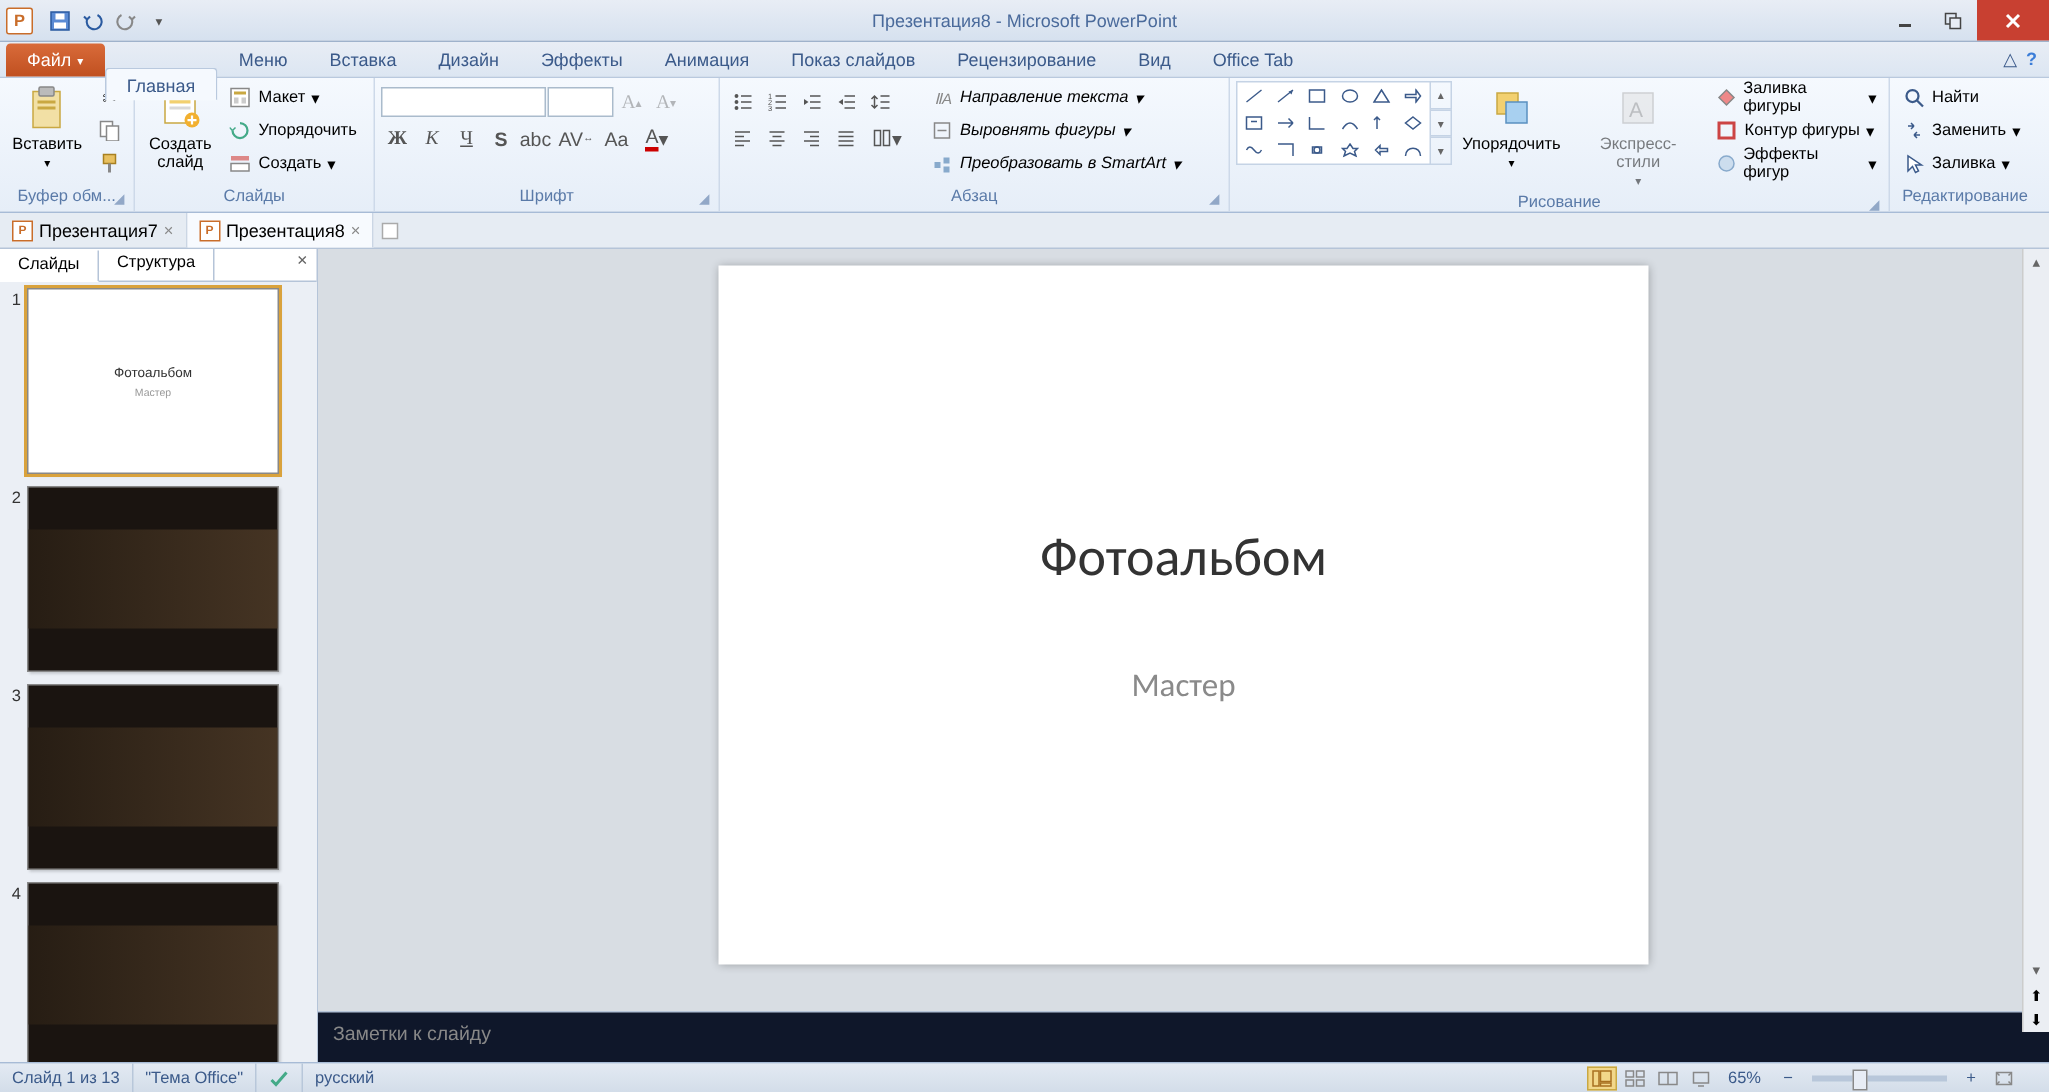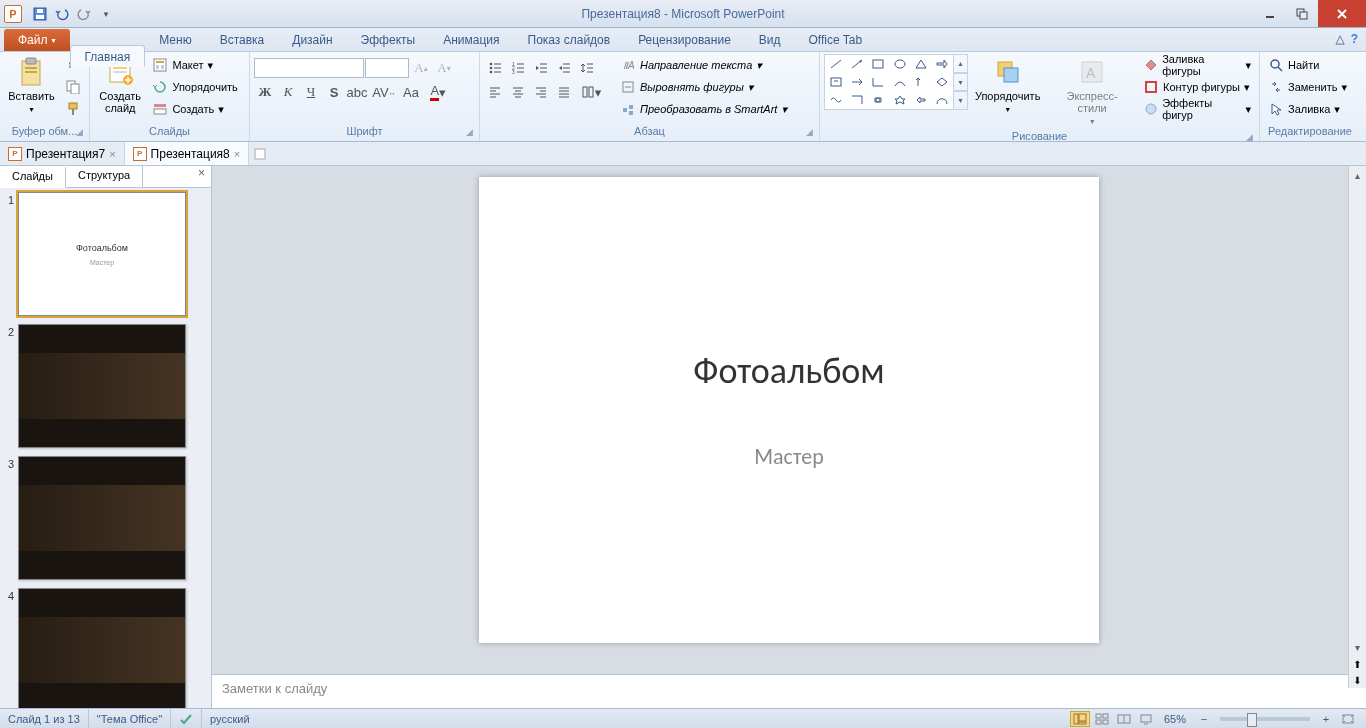--- a/index.html
+++ b/index.html
@@ -75,26 +75,26 @@
 .canvas-area { flex:1; background:#d8dde3; display:flex; flex-direction:column; position:relative; }
 .canvas-scroll-v{position:absolute;right:0;top:0;bottom:20px;width:18px;background:#ebeef3;border-left:1px solid #ccc;display:flex;flex-direction:column;align-items:center;}
 .canvas-scroll-v .arr{height:18px;font-size:10px;color:#666;display:flex;align-items:center;justify-content:center;width:100%;}
 .canvas-scroll-v .fill{flex:1;}
 .canvas-scroll-v .nav{height:16px;font-size:10px;display:flex;align-items:center;justify-content:center;width:100%;}
 
 .slide-holder { flex:1; display:flex; align-items:center; justify-content:center; }
 .slide { width:620px; height:466px; background:#fff; box-shadow:0 0 6px rgba(0,0,0,.3); display:flex; flex-direction:column; align-items:center; justify-content:center; }
 .slide .title { font-size:36px; font-family:Calibri, sans-serif; color:#333; margin-bottom:50px; }
 .slide .sub { font-size:22px; color:#8a8a8a; font-family:Calibri, sans-serif; }
-.notes { height:34px; background:#ffffff; border-top:1px solid #b5c4d8; padding:6px 10px; color:#888; font-size:13px;margin-top:21px; }
+.notes { height:34px; background:#0f172a; border-top:1px solid #b5c4d8; padding:6px 10px; color:#888; font-size:13px;margin-top:21px; }
 
 
 .status { height:20px; background:linear-gradient(#e3eaf3,#d3dde9); border-top:1px solid #a7bbd6; display:flex; align-items:center; font-size:11px; color:#3b5a8a; }
 .status .cell { padding:0 8px; border-right:1px solid #b8c7da; height:100%; display:flex; align-items:center; gap:4px; }
-.status-right { margin-left:auto; display:flex; align-items:center; gap:2px; padding-right:8px;justify-content:center; }
+.status-right { margin-left:auto; display:flex; align-items:center; gap:2px; padding-right:20px;justify-content:center; }
 .vbtn { width:20px; height:16px; display:flex; align-items:center; justify-content:center; cursor:pointer; }
 .zoom-slider { width:90px; height:4px; background:#b8c7da; position:relative; margin:0 4px; }
 .zoom-slider::after{content:"";position:absolute;left:30%;top:-4px;width:8px;height:12px;background:#e8edf5;border:1px solid #888;}
 svg{display:block;}
 </style>
 </head>
 <body>
 
 <div class="titlebar">
   <div class="app-icon">P</div>

